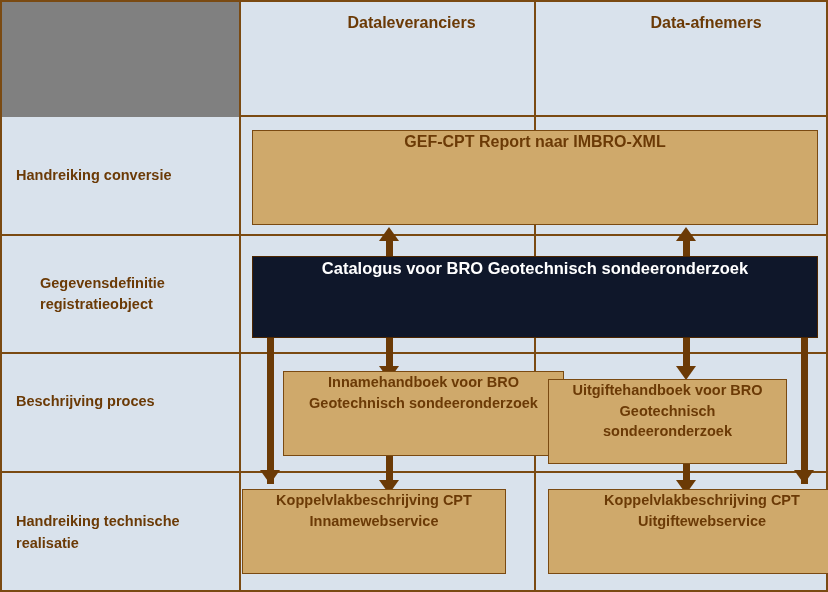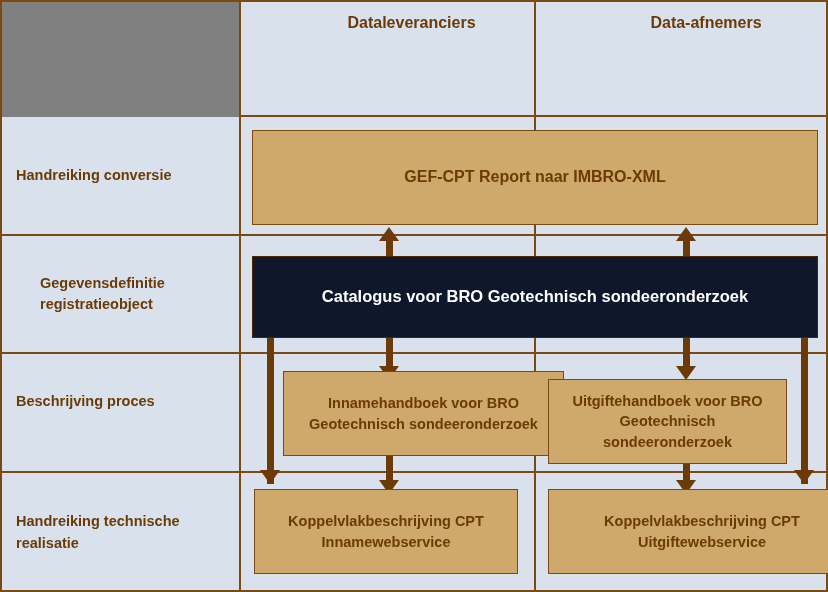--- a/index.html
+++ b/index.html
@@ -44,21 +44,21 @@
     color:#6b3a06;font-weight:bold;font-size:14.5px;
     line-height:1.45;
     z-index:5;
   }
 
   
   .node{
     position:absolute;
     box-sizing:border-box;
     border:1px solid #7a4a12;
-    display:flex;align-items:center;justify-content:center;
+    display:flex;align-items:flex-start;justify-content:center;
     text-align:center;
     line-height:1.42;
     z-index:6;
   }
   .node.tan{
     background:#cfa96b;
     color:#6b3a06;
     font-weight:bold;
   }
   .node.dark{
@@ -156,21 +156,21 @@
   </div>
 
   <div class="node tan" style="left:281px;top:369px;width:281px;height:85px;font-size:14.5px;">
     <span class="lbl">Innamehandboek voor BRO Geotechnisch sondeeronderzoek</span>
   </div>
 
   <div class="node tan" style="left:546px;top:377px;width:239px;height:85px;font-size:14.5px;">
     <span class="lbl">Uitgiftehandboek voor BRO Geotechnisch sondeeronderzoek</span>
   </div>
 
-  <div class="node tan" style="left:252px;top:487px;width:264px;height:85px;font-size:14.5px;">
+  <div class="node tan" style="left:240px;top:487px;width:264px;height:85px;font-size:14.5px;">
     <span class="lbl">Koppelvlakbeschrijving CPT Innamewebservice</span>
   </div>
 
   <div class="node tan" style="left:546px;top:487px;width:308px;height:85px;font-size:14.5px;">
     <span class="lbl">Koppelvlakbeschrijving CPT Uitgiftewebservice</span>
   </div>
 
 </div>
 
 </body></html>

